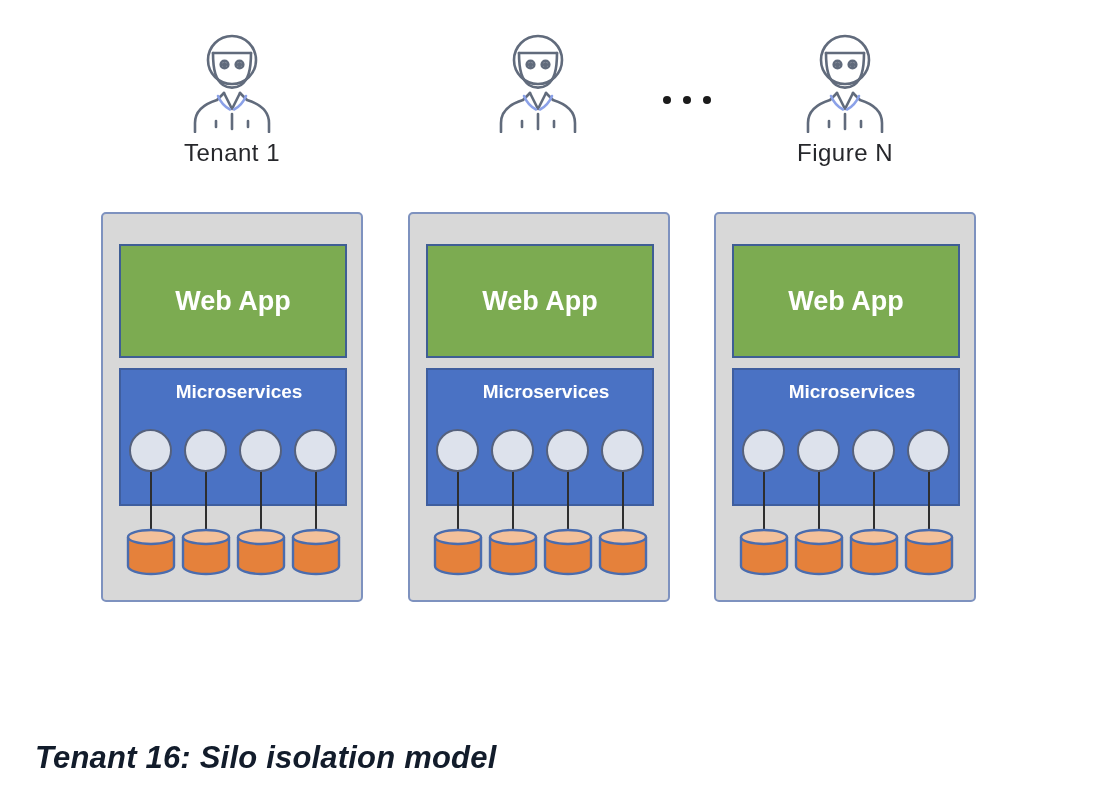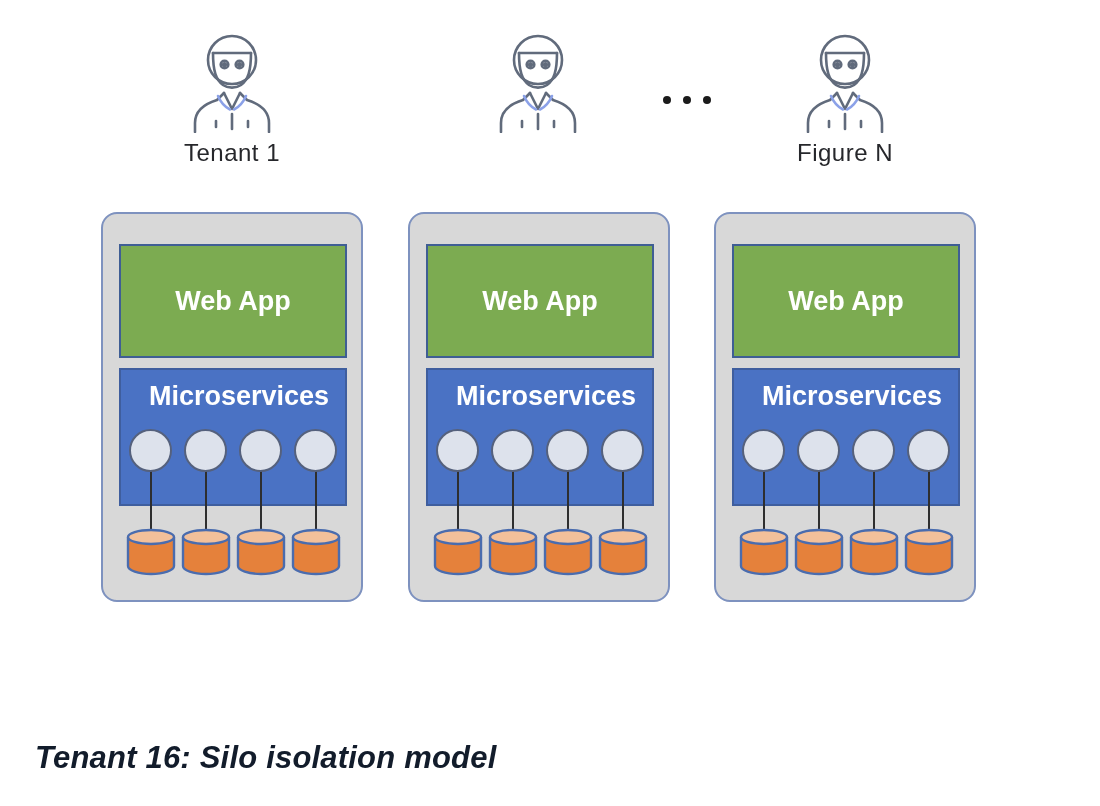--- a/index.html
+++ b/index.html
@@ -20,32 +20,32 @@
     position:absolute;left:687px;top:96px;transform:translateX(-50%);
     display:flex;gap:12px;align-items:center;
   }
   .tenant-ellipsis .dot{width:8px;height:8px;border-radius:50%;background:#1b1b1b;}
   .tenant-ellipsis .ellipsis-text{
     position:absolute;width:1px;height:1px;overflow:hidden;clip:rect(0 0 0 0);white-space:nowrap;
   }
   
   .tenant-card{
     position:absolute;top:212px;width:262px;height:390px;box-sizing:border-box;
-    background:#d8d8d8;border:2px solid #7e92bf;border-radius:16px;
+    background:#d8d8d8;border:2px solid #7e92bf;border-radius:5px;
   }
   .webapp-box{
     position:absolute;left:16px;top:30px;width:228px;height:114px;box-sizing:border-box;
     background:#7cab51;border:2px solid #3f5e94;
     display:flex;align-items:center;justify-content:center;
     color:#ffffff;font-size:27px;font-weight:600;
   }
   .ms-box{
     position:absolute;left:16px;top:154px;width:228px;height:138px;box-sizing:border-box;
     background:#4a72c4;border:2px solid #3f5e9e;
-    color:#ffffff;font-size:27px;font-weight:600;text-align:center;padding-left:12px;
+    color:#ffffff;font-size:19px;font-weight:600;text-align:center;padding-left:12px;
   }
   .ms-label{margin-top:11px;}
   .conn-line{
     position:absolute;top:237px;height:97px;width:2px;background:#2e2e2e;z-index:1;
   }
   .svc-circle{
     position:absolute;top:215px;width:43px;height:43px;box-sizing:border-box;border-radius:50%;
     background:#dde2ec;border:2px solid #55617d;z-index:2;
   }
   .db-cyl{position:absolute;top:314px;z-index:2;}

